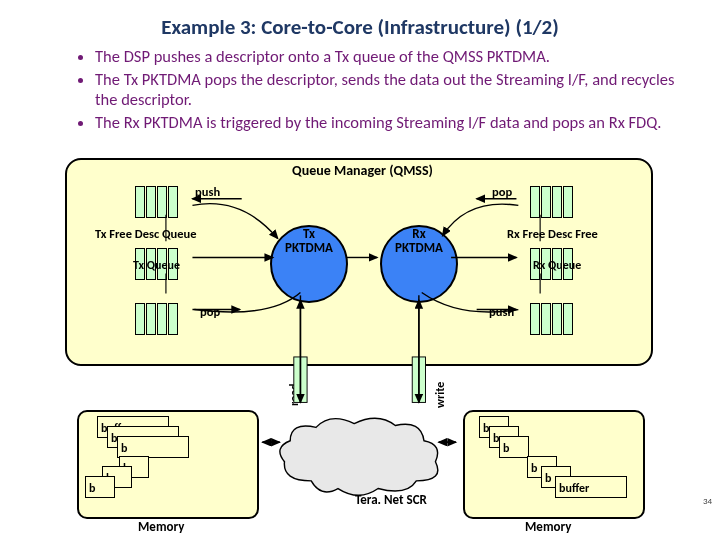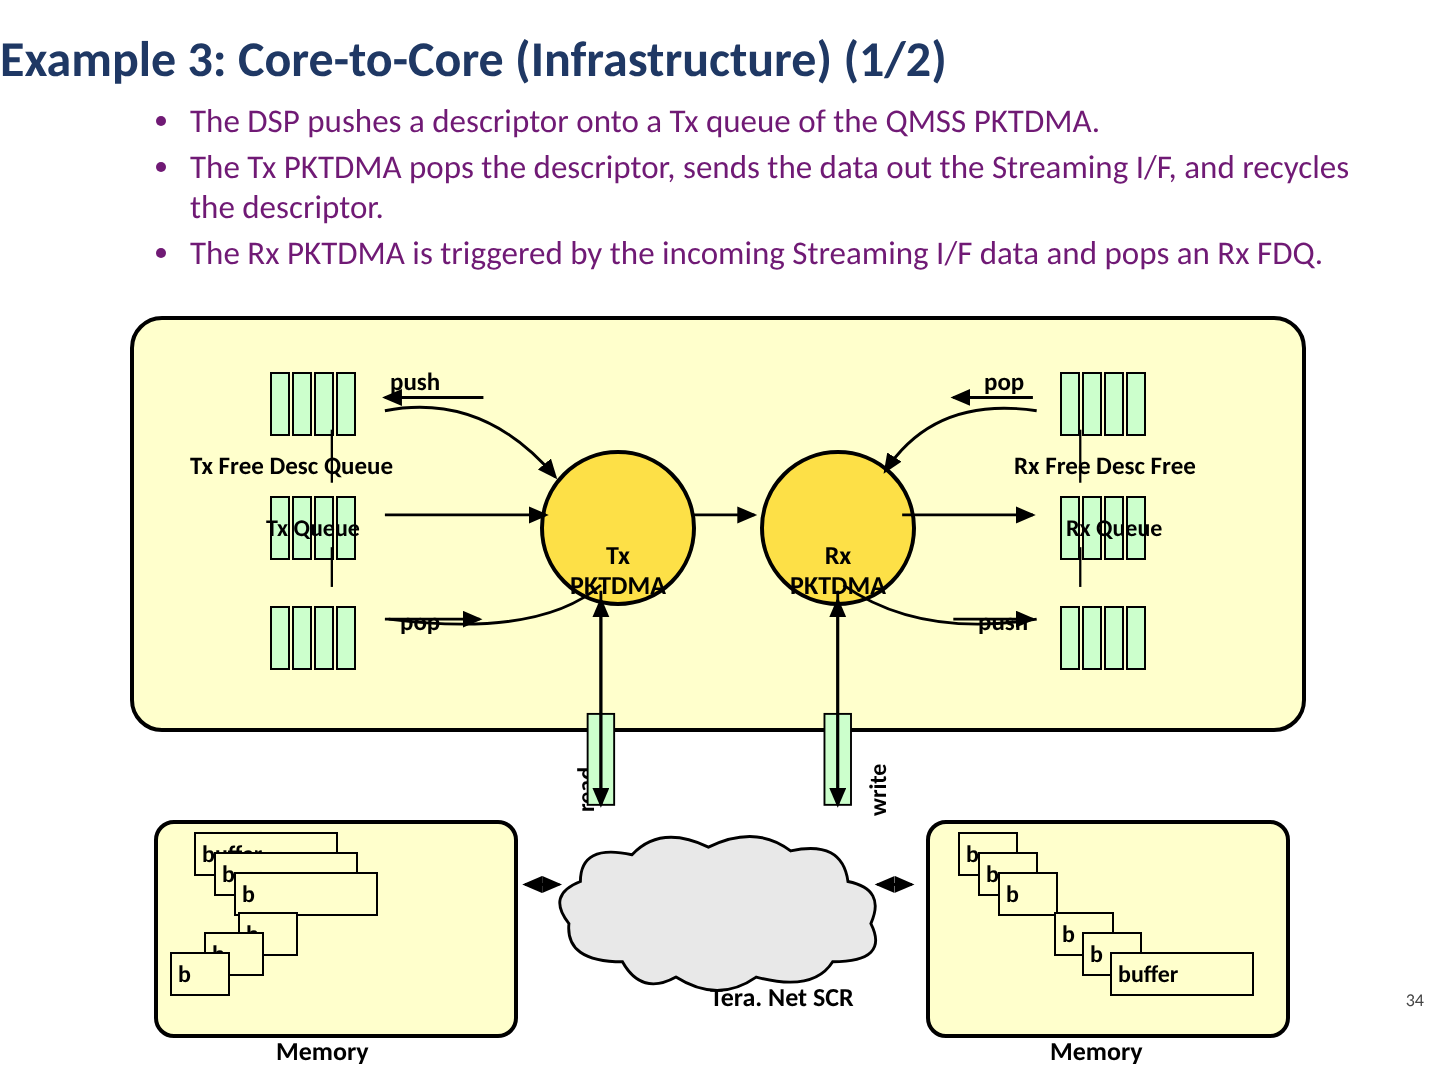--- a/index.html
+++ b/index.html
@@ -6,22 +6,22 @@
     margin: 0;
     padding: 0;
     width: 720px;
     height: 540px;
     font-family: Calibri, Arial, sans-serif;
     position: relative;
     overflow: hidden;
     background: #fff;
   }
   .title {
-    text-align: left;
-    font-size: 25px;
+    text-align: center;
+    font-size: 21px;
     font-weight: bold;
     color: #1f3864;
     padding: 14px 0 6px 0;
   }
   .bullets {
     margin: 0 45px 8px 55px;
     font-size: 16.5px;
     color: #701a75;
     line-height: 1.25;
   }
@@ -65,23 +65,23 @@
     font-size: 12.5px;
     font-weight: bold;
     white-space: nowrap;
   }
   
   .pktdma {
     position: absolute;
     width: 74px; height: 74px;
     border: 2px solid #000;
     border-radius: 50%;
-    background: #fde047;
+    background: #3b82f6;
     display: flex;
-    align-items: flex-end;
+    align-items: flex-start;
     justify-content: center;
     text-align: center;
     font-weight: bold;
     font-size: 13px;
     line-height: 1.1;
   }
   
   .bufstack {
     position: absolute;
   }
@@ -148,20 +148,21 @@
 
 <ul class="bullets">
   <li>The DSP pushes a descriptor onto a Tx queue of the QMSS PKTDMA.</li>
   <li>The Tx PKTDMA pops the descriptor, sends the data out the Streaming I/F, and recycles the descriptor.</li>
   <li>The Rx PKTDMA is triggered by the incoming Streaming I/F data and pops an Rx FDQ.</li>
 </ul>
 
 <div class="diagram">
 
   <div class="qmss-box"></div>
+  <div class="qmss-title" style="top:4px;">Queue Manager (QMSS)</div>
 
   <div class="queue" style="left:70px; top:28px;">
     <div class="bar"></div>
       <div class="bar"></div>
       <div class="bar"></div>
       <div class="bar"></div>
   </div>
   <div class="qlabel" style="left:130px; top:26px;">push</div>
 
   <div class="queue" style="left:465px; top:28px;">

